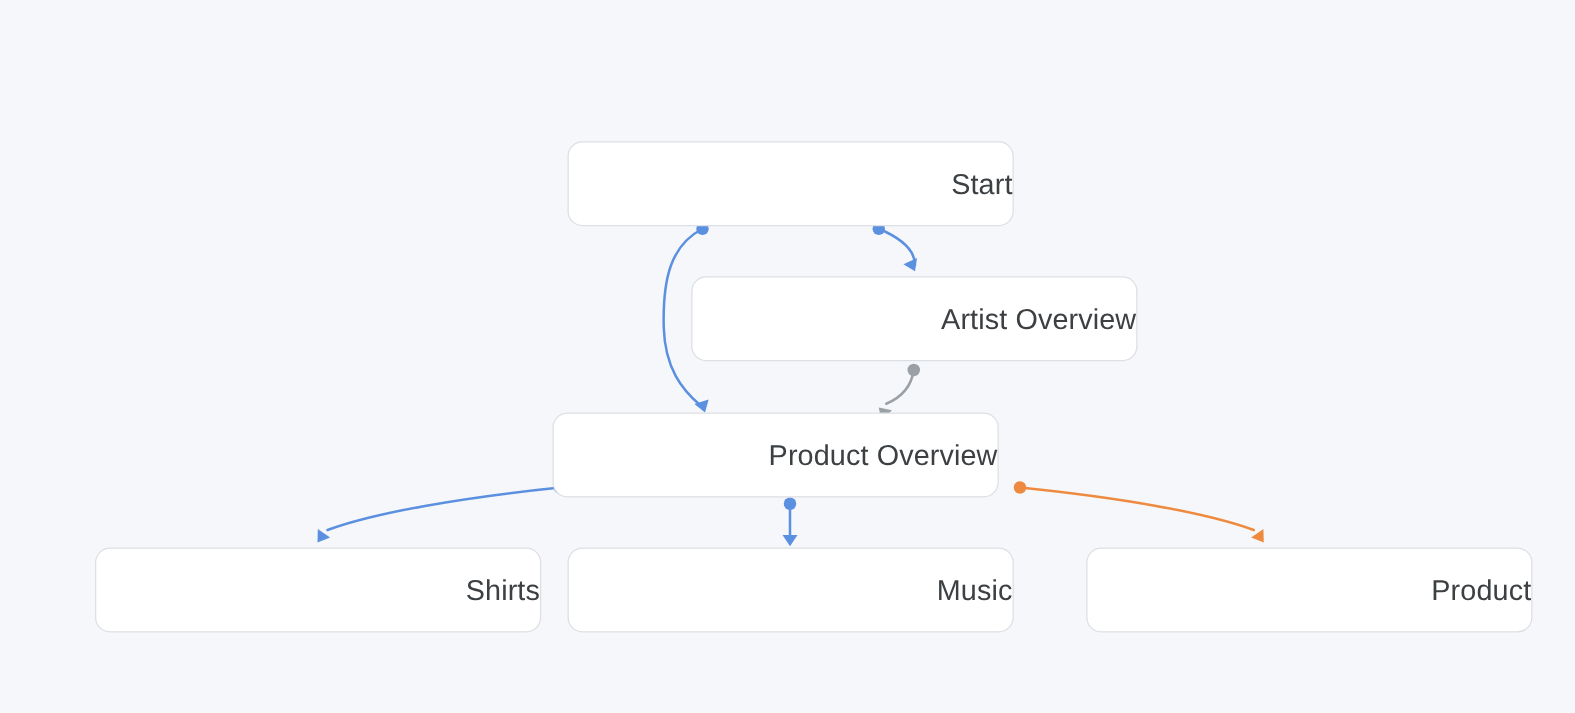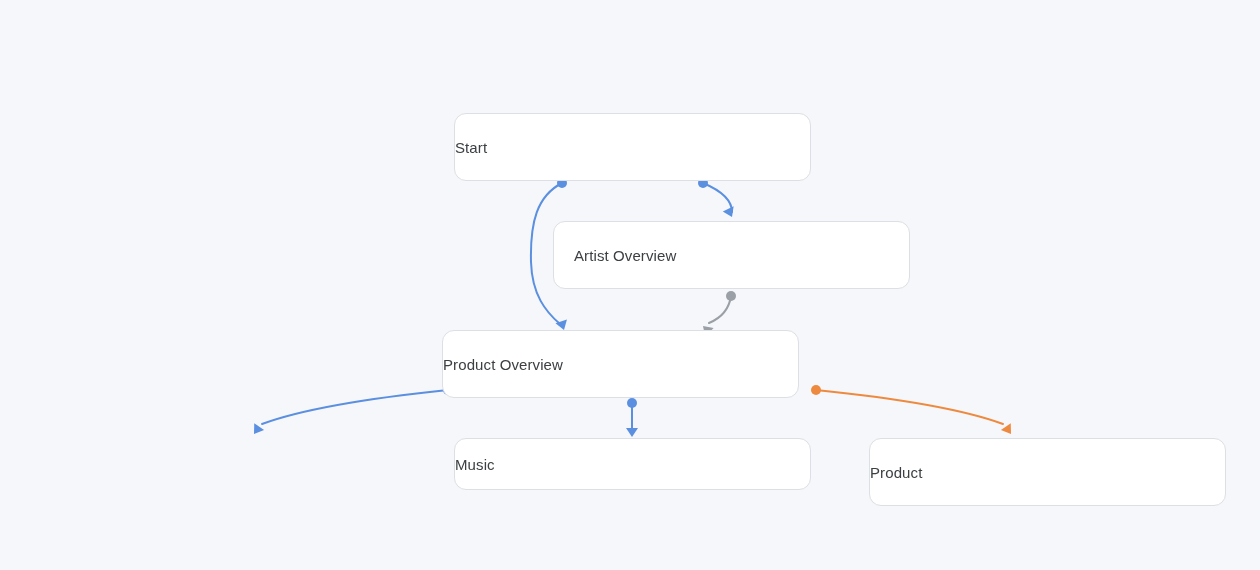--- a/index.html
+++ b/index.html
@@ -27,23 +27,23 @@
     pointer-events: none;
   }
   .node {
     position: absolute;
     box-sizing: border-box;
     background: #ffffff;
     border: 1px solid #dcdfe3;
     border-radius: 12px;
     display: flex;
     align-items: center;
-    justify-content: flex-start;
+    justify-content: flex-end;
     color: #3c4043;
-    font-size: 15px;
+    font-size: 23px;
     font-weight: 400;
     letter-spacing: 0.1px;
     white-space: nowrap;
   }
   .node-label {
     display: block;
     line-height: 1;
   }
 </style>
 </head>
@@ -89,22 +89,25 @@
   </div>
 
   <div class="node" style="left: 553px; top: 221px; width: 357px; height: 68px; padding-left: 20px;">
     <span class="node-label">Artist Overview</span>
   </div>
 
   <div class="node" style="left: 442px; top: 330px; width: 357px; height: 68px;">
     <span class="node-label">Product Overview</span>
   </div>
 
+  <div class="node" style="left: 76px; top: 438px; width: 357px; height: 68px;">
+    <span class="node-label">Shirts</span>
+  </div>
 
-  <div class="node" style="left: 454px; top: 438px; width: 357px; height: 52px;">
+  <div class="node" style="left: 454px; top: 438px; width: 357px; height: 68px;">
     <span class="node-label">Music</span>
   </div>
 
   <div class="node" style="left: 833px; top: 438px; width: 357px; height: 68px; margin-left: 36px;">
     <span class="node-label">Product</span>
   </div>
 
 </div>
 
 </body></html>

